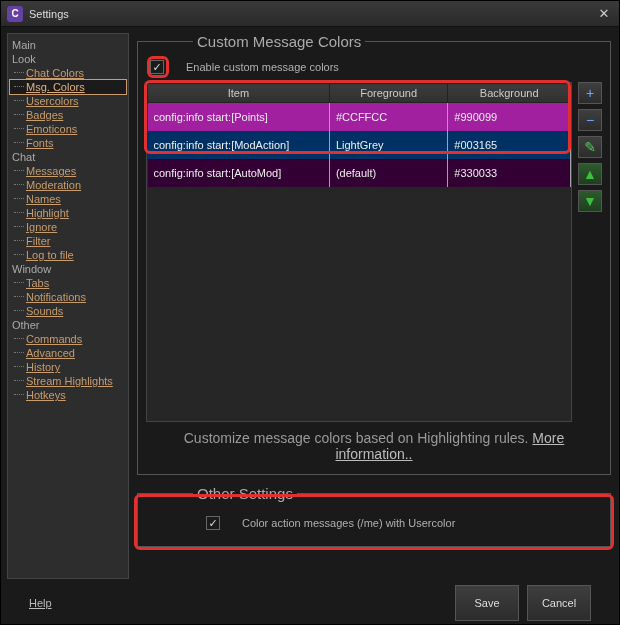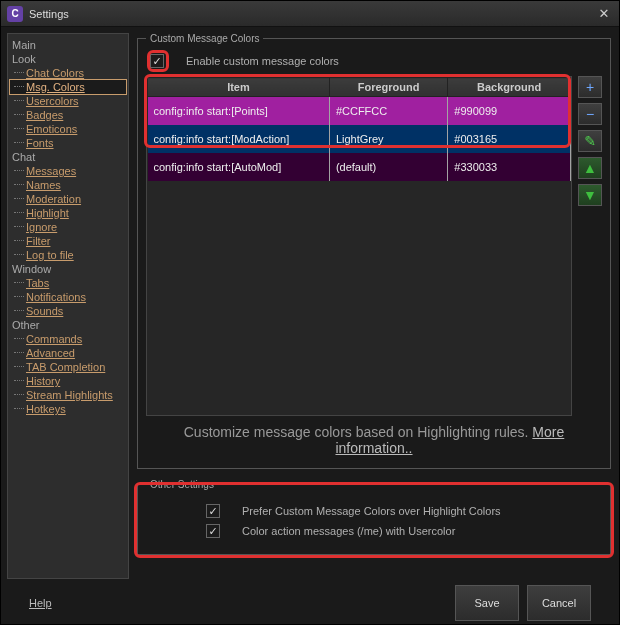--- a/index.html
+++ b/index.html
@@ -84,21 +84,22 @@
   }
   fieldset.group {
     border: 1px solid #555;
     margin-bottom: 10px;
     padding: 8px 8px 10px 8px;
     position: relative;
   }
   fieldset.group > legend {
     color: #aaa;
     padding: 0 4px;
-    font-size: 10px;
+    font-size: 15px;
+    margin-left: 47px;
   }
   .highlight-red {
     position: absolute;
     border: 3px solid #e03030;
     border-radius: 6px;
     pointer-events: none;
   }
   .check-row {
     display: flex;
     align-items: center;
@@ -126,21 +127,21 @@
     display: flex; flex-direction: column;
   }
   table.colors {
     width: 100%;
     border-collapse: collapse;
     font-size: 11px;
   }
   table.colors th {
     background: linear-gradient(#3c3c3c,#303030);
     color: #ccc;
-    font-weight: bold;
+    font-weight: normal;
     padding: 3px 6px;
     border: 1px solid #222;
   }
   table.colors td {
     padding: 2px 6px;
     color: #eee;
     border-right: 1px solid #a3a3a3;
     height: 28px;
   }
   .side-buttons {
@@ -199,34 +200,33 @@
       <div class="cat">Main</div>
       <div class="cat">Look</div>
       <div class="item dotted">Chat Colors</div>
       <div class="item dotted selected">Msg. Colors</div>
       <div class="item dotted">Usercolors</div>
       <div class="item dotted">Badges</div>
       <div class="item dotted">Emoticons</div>
       <div class="item dotted">Fonts</div>
       <div class="cat">Chat</div>
       <div class="item dotted">Messages</div>
+      <div class="item dotted">Moderation</div>
       <div class="item dotted">Names</div>
-      <div class="item dotted">Moderation</div>
       <div class="item dotted">Highlight</div>
       <div class="item dotted">Ignore</div>
       <div class="item dotted">Filter</div>
       <div class="item dotted">Log to file</div>
       <div class="cat">Window</div>
       <div class="item dotted">Tabs</div>
       <div class="item dotted">Notifications</div>
       <div class="item dotted">Sounds</div>
       <div class="cat">Other</div>
       <div class="item dotted">Commands</div>
       <div class="item dotted">Advanced</div>
-      <div class="item dotted">TAB Completion</div>
       <div class="item dotted">History</div>
       <div class="item dotted">Stream Highlights</div>
       <div class="item dotted">Hotkeys</div>
     </div>
 
   <div class="main">
     <fieldset class="group" style="position:relative;">
       <legend>Custom Message Colors</legend>
 
       <div class="check-row" style="position:relative;">
@@ -278,24 +278,20 @@
         <span>Customize message colors based on Highlighting rules.</span>
         <a>More information..</a>
       </div>
     </fieldset>
 
     <fieldset class="group other-settings" style="position:relative;">
       <div class="highlight-red" style="left:-4px;top:-8px;right:-4px;bottom:-4px;"></div>
       <legend>Other Settings</legend>
       <div class="check-row">
         <div class="checkbox checked"></div>
-        <span>Prefer Custom Message Colors over Highlight Colors</span>
-      </div>
-      <div class="check-row">
-        <div class="checkbox checked"></div>
         <span>Color action messages (/me) with Usercolor</span>
       </div>
     </fieldset>
   </div>
 </div>
 
 <div class="bottombar">
   <span class="help">Help</span>
   <span class="spacer"></span>
   <button class="btn">Save</button>

